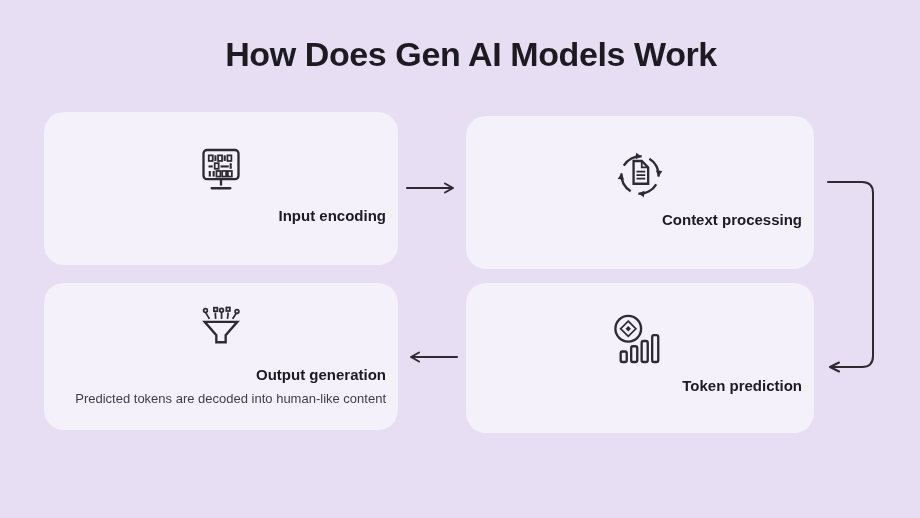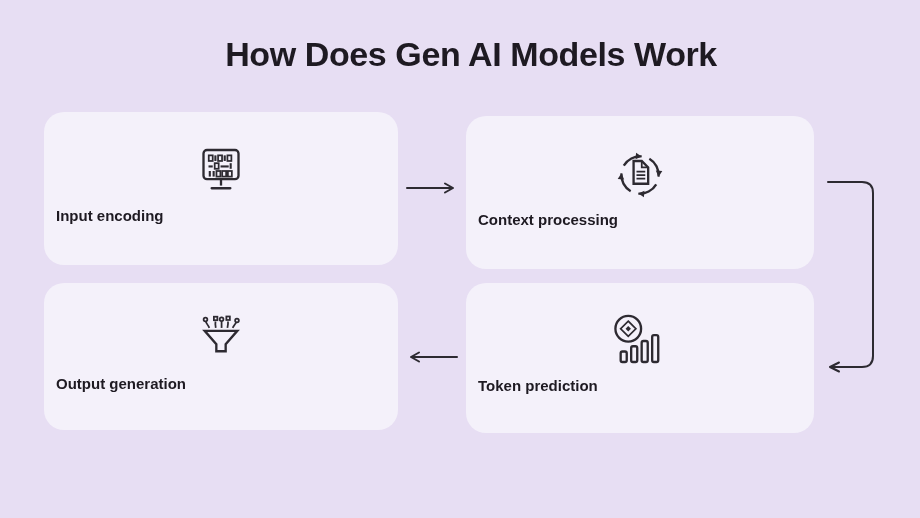--- a/index.html
+++ b/index.html
@@ -9,21 +9,21 @@
     font-family:"Liberation Sans",sans-serif;
   }
   .title{
     position:absolute;left:0;top:24px;width:100%;margin:11px;
     text-align:center;font-size:34px;font-weight:700;
     letter-spacing:-0.4px;color:var(--heading,#1e1a22);
   }
   .card{
     position:absolute;background:var(--card,#f4f1fa);
     border-radius:20px;box-sizing:border-box;
-    display:flex;flex-direction:column;align-items:flex-start;justify-content:center;
+    display:flex;flex-direction:column;align-items:flex-end;justify-content:center;
     text-align:center;padding:6px 12px 10px;
   }
   .card-1{left:44px;top:112px;width:354px;height:153px}
   .card-2{left:466px;top:116px;width:348px;height:153px}
   .card-3{left:466px;top:283px;width:348px;height:150px}
   .card-4{left:44px;top:283px;width:354px;height:147px}
   .glyph{display:block;height:56px;width:auto;margin:0 auto 8px}
   .glyph .st{stroke:var(--stroke,#2d2a31);stroke-width:2;fill:none}
   .glyph .st-thin{stroke:var(--stroke,#2d2a31);stroke-width:1.5;fill:none}
   .glyph .fl{fill:var(--stroke,#2d2a31);stroke:none}
@@ -103,20 +103,21 @@
       <path class="st-thin" d="M19.5 14.5 C19 12 19 10.5 19.3 9"></path>
       <rect class="st-thin" x="17.9" y="4.9" width="3" height="3"></rect>
       <path class="st-thin" d="M24.5 14.5 V8.8"></path>
       <circle class="st-thin" cx="24.5" cy="7" r="1.6"></circle>
       <path class="st-thin" d="M29.5 14.5 C30 12 30.2 10.5 30 9"></path>
       <rect class="st-thin" x="28.6" y="4.7" width="3" height="3"></rect>
       <path class="st-thin" d="M34 14.5 C35 12.5 36.3 11.3 37 9.8"></path>
       <circle class="st-thin" cx="37.7" cy="8.2" r="1.6"></circle>
     </svg>
     <h2>Output generation</h2>
+    <p>Predicted tokens are decoded into human-like content</p>
   </section>
 
   <svg class="flow" style="left:404px;top:180px" width="56" height="16" viewBox="0 0 56 16" aria-hidden="true">
     <path d="M3 8 H48"></path>
     <polyline points="41,3.5 49,8 41,12.5"></polyline>
   </svg>
 
   <svg class="flow" style="left:820px;top:172px" width="66" height="206" viewBox="0 0 66 206" aria-hidden="true">
     <path d="M8 10 H42 Q53 10 53 21 V184 Q53 195 42 195 H12"></path>
     <polyline points="19,190.5 10,195 19,199.5"></polyline>

